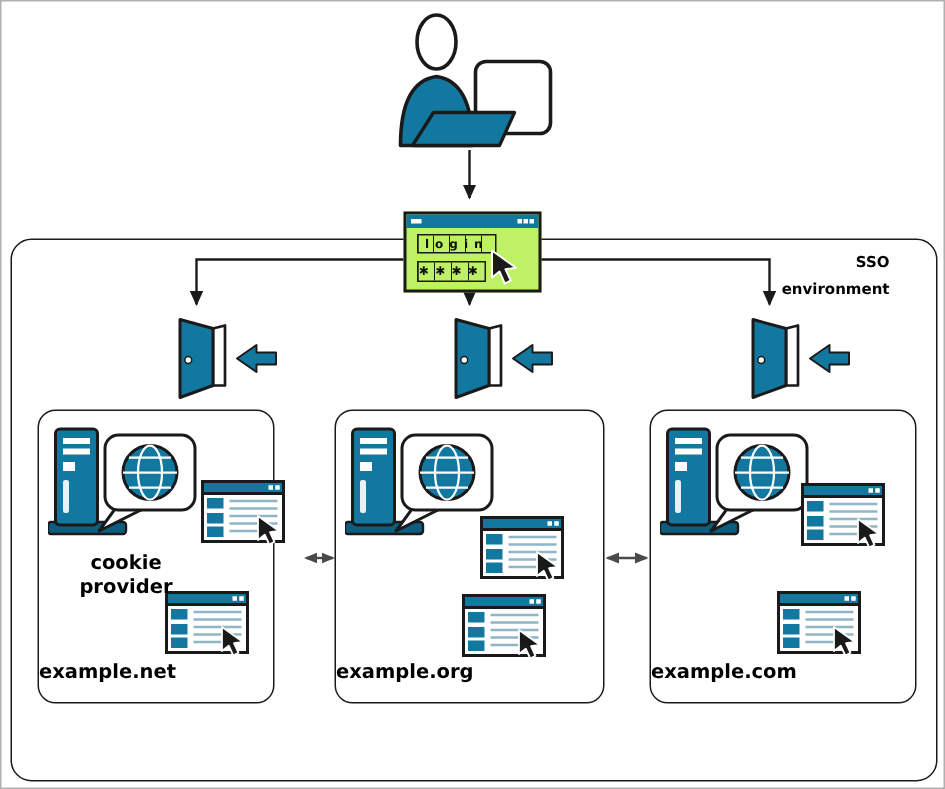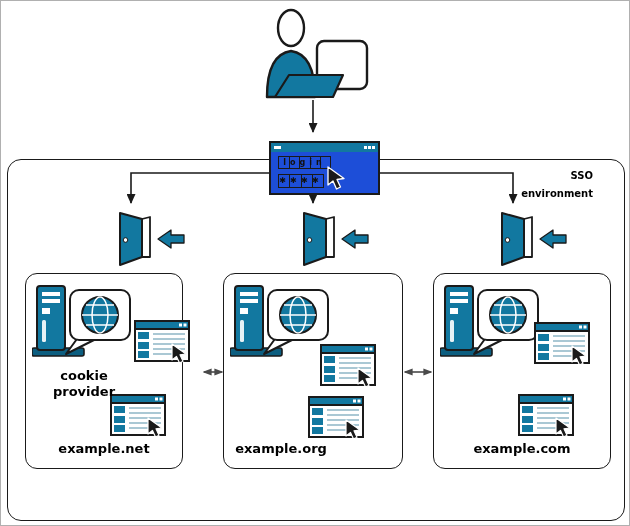--- a/index.html
+++ b/index.html
@@ -11,39 +11,39 @@
 
   .sso-box { left:6px; top:158px; width:618px; height:362px;
              border:1.6px solid #1a1a1a; border-radius:14px; }
   .sso-label { position:absolute; right:31px; top:7px; text-align:right;
                font-size:10px; font-weight:bold; line-height:18px; color:#000; }
 
   .connectors { left:0; top:0; z-index:2; pointer-events:none; }
   .person { left:254px; top:4px; z-index:3; }
   .door { top:210px; z-index:3; }
 
-  .login-window { left:268px; top:140px; width:111px; height:54px; background:#1d4ed8;
+  .login-window { left:268px; top:140px; width:92px; height:54px; background:#bef264;
                   border:2px solid #1a1a1a; z-index:5; }
   .lw-titlebar { position:absolute; left:0; top:0; right:0; height:9px; background:#1278A0; }
   .lw-dash { position:absolute; left:3px; top:3px; width:7px; height:2.5px; background:#fff; }
   .lw-btn { position:absolute; top:3px; width:3px; height:3px; background:#fff; }
   .lw-field { position:absolute; border:1.5px solid #1a1a1a; color:#111;
               font-size:8px; font-weight:bold; text-align:center; overflow:hidden; }
   .lw-user { left:7px; top:13px; width:53px; height:13px; line-height:11px; letter-spacing:4px;
              background-image:repeating-linear-gradient(90deg, transparent 0 9.6px, #1a1a1a 9.6px 10.6px); }
   .lw-pass { left:7px; top:31px; width:46px; height:14px; line-height:12px; letter-spacing:4.2px;
              background-image:repeating-linear-gradient(90deg, transparent 0 10.3px, #1a1a1a 10.3px 11.3px); }
   .lw-cursor { position:absolute; left:54px; top:22px; }
 
   .domain-box { top:272px; height:196px; border:1.6px solid #1a1a1a;
                 border-radius:12px; background:#fff; z-index:3; }
   #domain-net { left:24px; width:158px; }
   #domain-org { left:222px; width:180px; }
   #domain-com { left:432px; width:178px; }
-  .domain-label { position:absolute; left:0; right:0; bottom:12px; text-align:center;
+  .domain-label { position:absolute; left:0; right:0; bottom:12px; text-align:left;
                   font-size:13px; font-weight:bold; color:#000; }
   #domain-org .domain-label { left:0; right:64px; }
   .role-label { position:absolute; left:2px; top:94px; width:112px; text-align:center;
                 font-size:13px; font-weight:bold; line-height:16px; color:#000; }
 </style>
 </head>
 <body>
 
 <div class="canvas">
 

